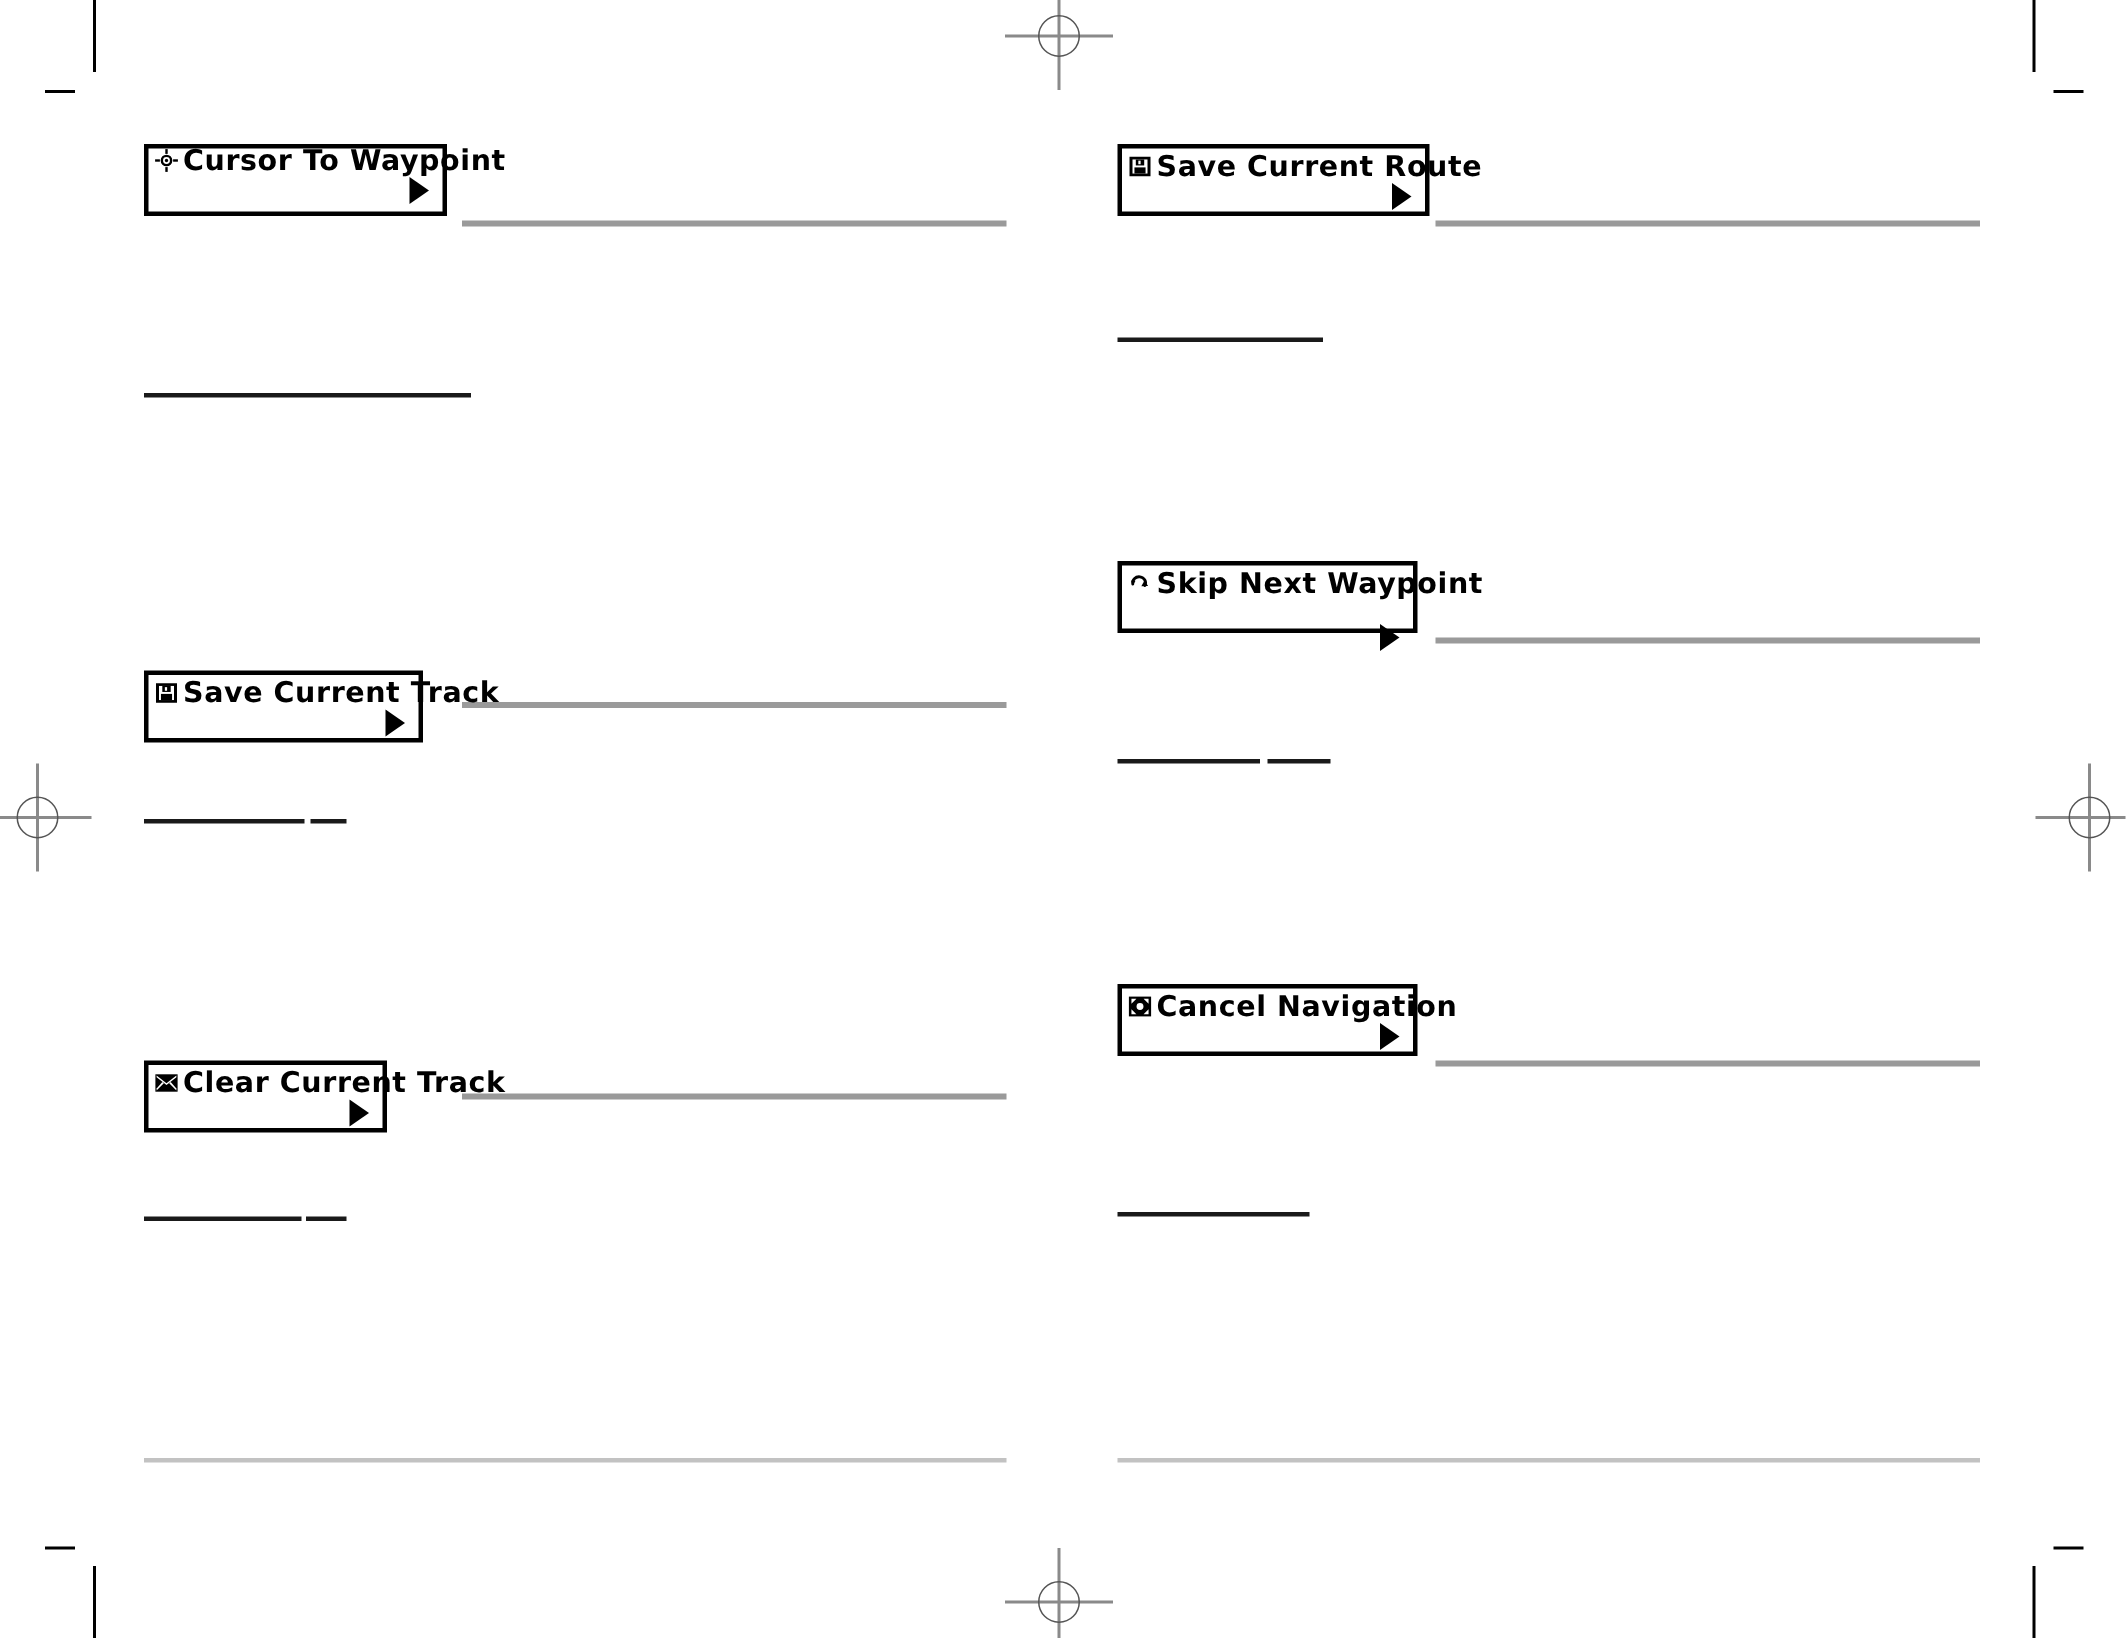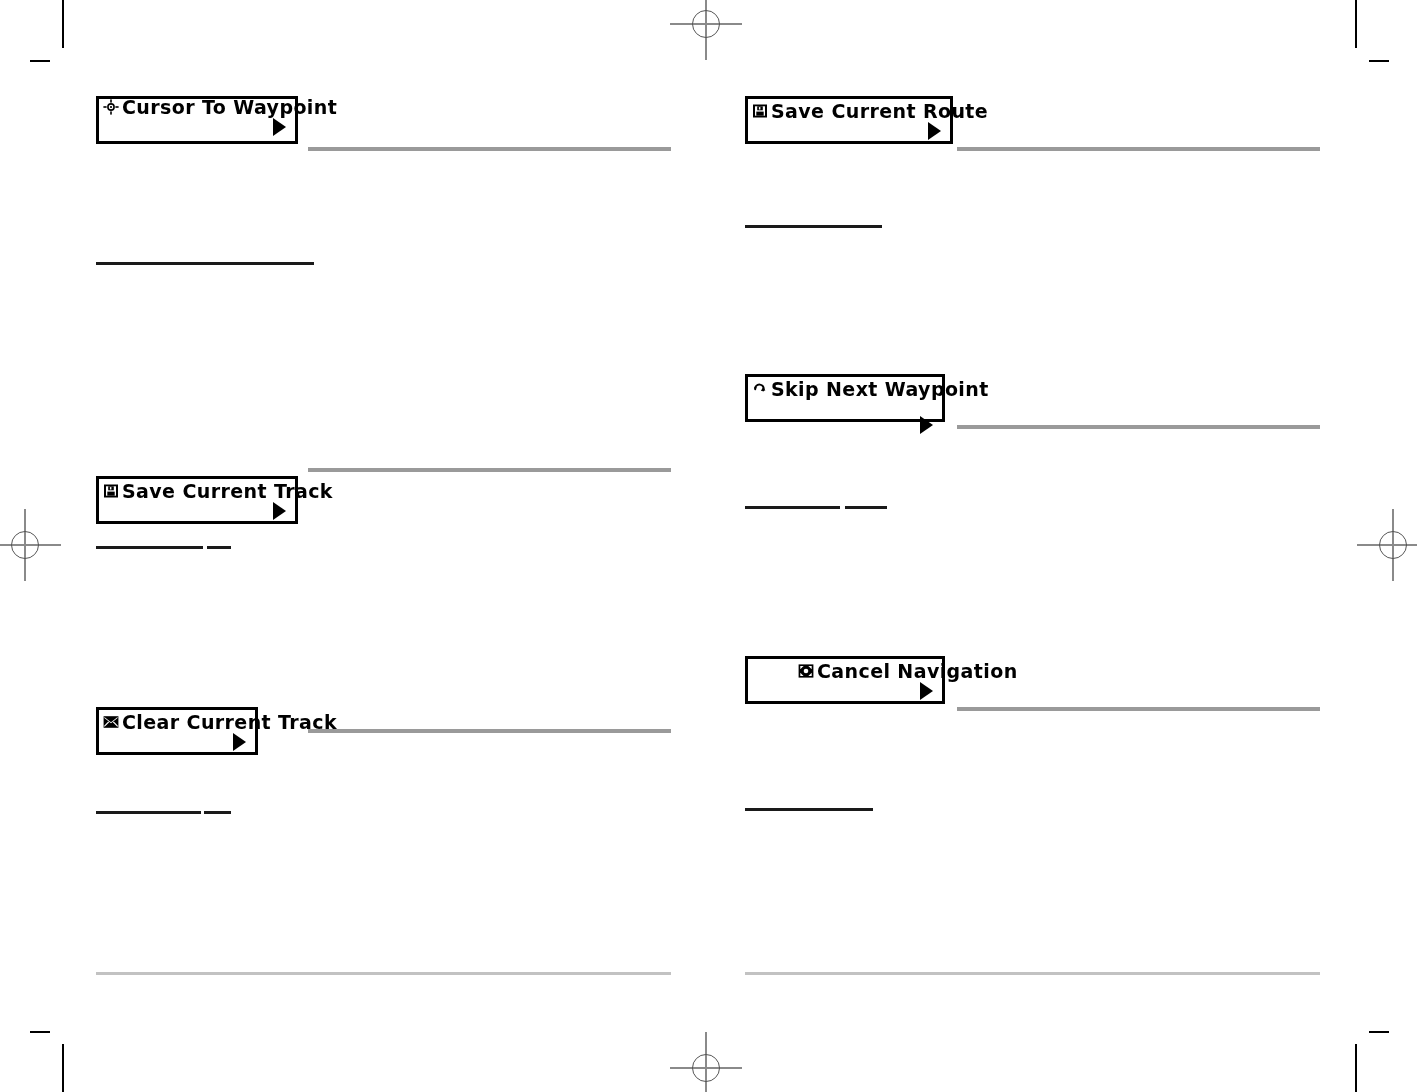--- a/index.html
+++ b/index.html
@@ -148,21 +148,21 @@
     </svg>
           </span>
           <span class="lcdlabel">Cursor To Waypoint</span>
         </div>
         <div class="lcdarrow">
           <svg width="19" height="20" viewBox="0 0 19 20" xmlns="http://www.w3.org/2000/svg">
     <path d="M3 1 L16 10 L3 19 Z" fill="#000"></path>
   </svg>
         </div>
       </div>
-      <div class="lcdbox" style="left: 96px; top: 447px; width: 202px; height: 48px; margin-top: 29px;">
+      <div class="lcdbox" style="left: 96px; top: 447px; width: 186px; height: 48px;">
         <div class="lcdrow">
           <span class="lcdicon">
             <svg viewBox="0 0 16 16" xmlns="http://www.w3.org/2000/svg">
       <rect x="1" y="1.5" width="14" height="13" fill="#000"></rect>
       <rect x="3" y="3.3" width="10" height="9.4" fill="#fff"></rect>
       <rect x="5.2" y="3.3" width="5.6" height="4" fill="#000"></rect>
       <rect x="6.9" y="4.1" width="1.5" height="2.4" fill="#fff"></rect>
       <rect x="4.3" y="8.6" width="7.4" height="4.1" fill="#000"></rect>
     </svg>
           </span>
@@ -221,21 +221,21 @@
     </svg>
           </span>
           <span class="lcdlabel">Skip Next Waypoint</span>
         </div>
         <div class="lcdarrow">
           <svg width="19" height="20" viewBox="0 0 19 20" xmlns="http://www.w3.org/2000/svg">
     <path d="M3 1 L16 10 L3 19 Z" fill="#000"></path>
   </svg>
         </div>
       </div>
-      <div class="lcdbox" style="left: 745px; top: 656px; width: 200px; height: 48px; padding-left: 46px;">
+      <div class="lcdbox" style="left: 745px; top: 656px; width: 200px; height: 48px;">
         <div class="lcdrow">
           <span class="lcdicon">
             <svg viewBox="0 0 16 16" xmlns="http://www.w3.org/2000/svg">
       <rect x="0.6" y="1.4" width="14.8" height="13.2" fill="#000"></rect>
       <circle cx="8" cy="8" r="2.3" fill="#fff"></circle>
       <path d="M2.3 2.9 L5.6 2.9 L2.3 6.2 Z" fill="#fff"></path>
       <path d="M13.7 2.9 L10.4 2.9 L13.7 6.2 Z" fill="#fff"></path>
       <path d="M2.3 13.1 L5.6 13.1 L2.3 9.8 Z" fill="#fff"></path>
       <path d="M13.7 13.1 L10.4 13.1 L13.7 9.8 Z" fill="#fff"></path>
     </svg>

